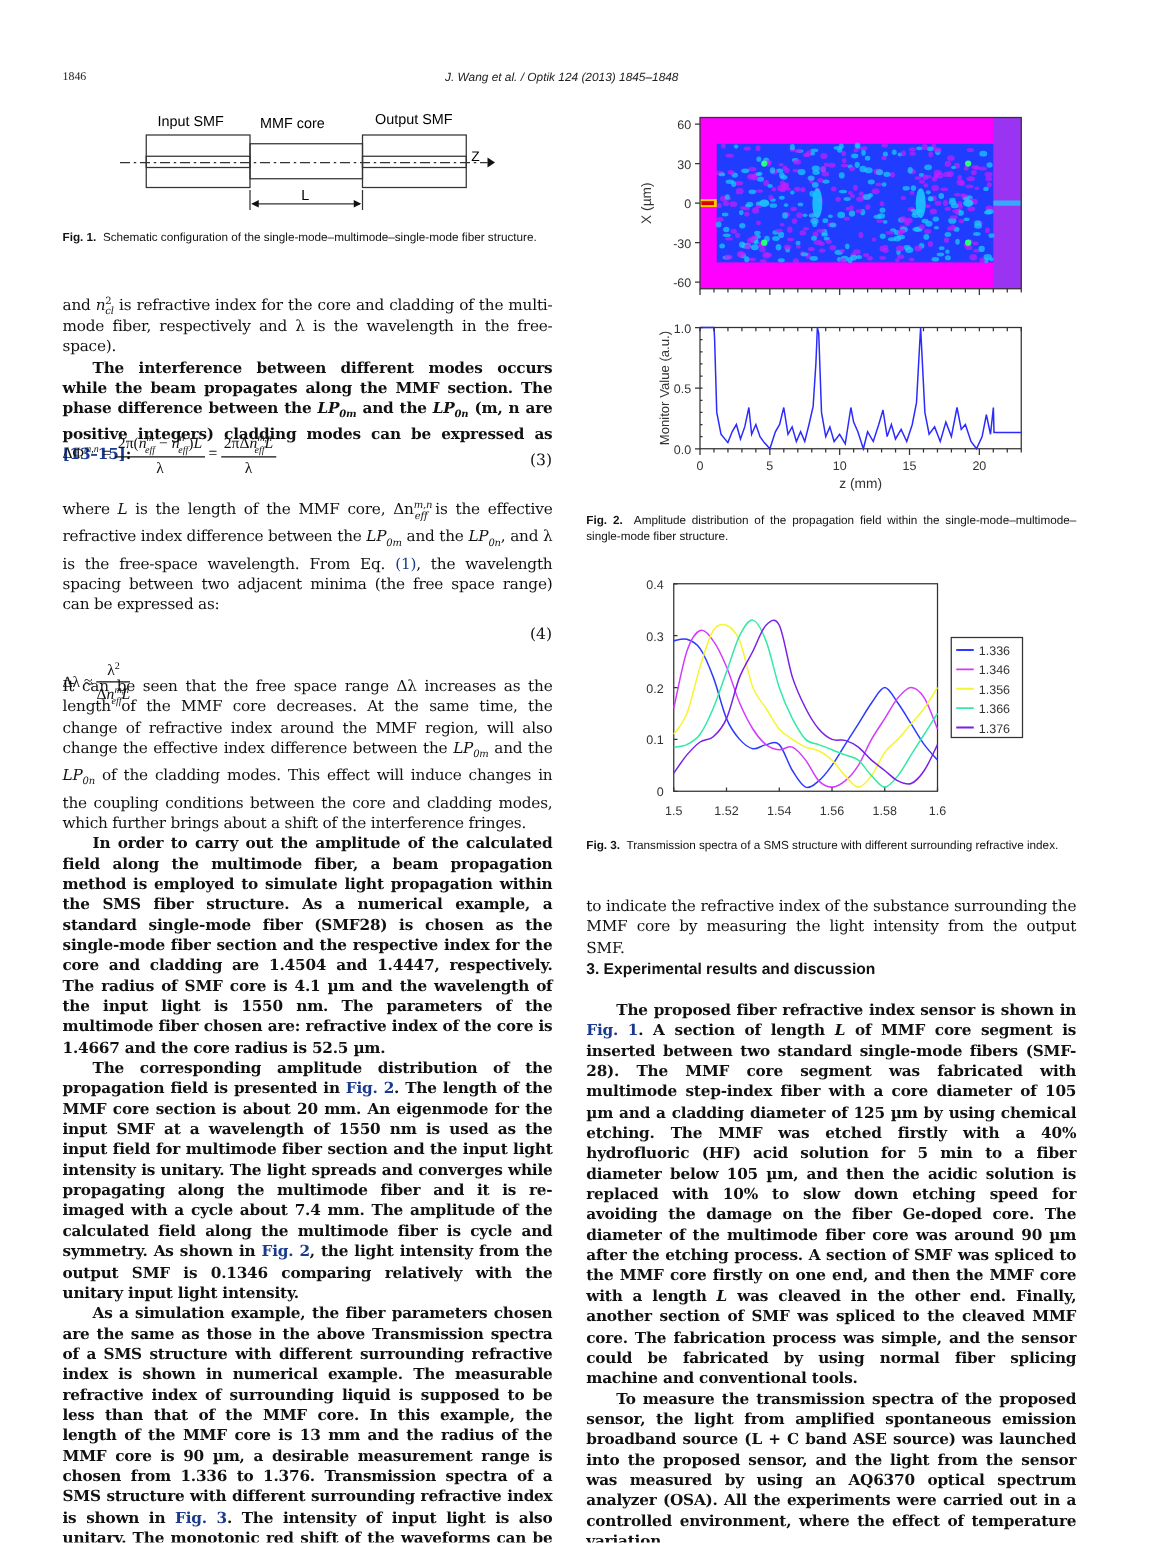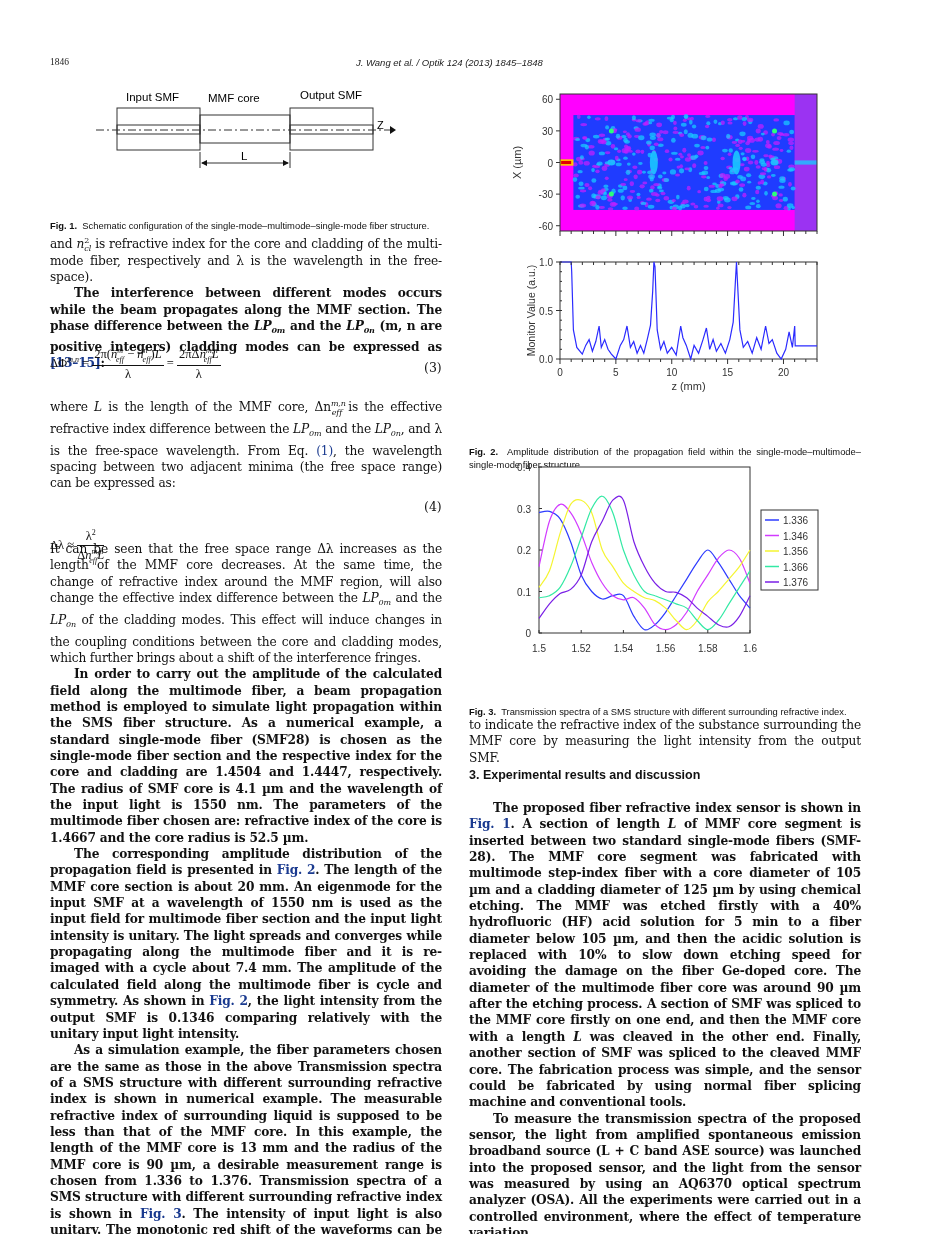--- a/index.html
+++ b/index.html
@@ -4,21 +4,21 @@
 <style>
   html, body { margin:0; padding:0; background:#fff; }
   body { width:926px; height:1234px; position:relative; overflow:hidden; color:#111;
          font-family:"DejaVu Serif","Liberation Serif",serif; }
   .abs { position:absolute; }
   .hdr { font-size:9.5px; font-family:"Liberation Sans",sans-serif; color:#222; }
   .hdr-journal { font-style:italic; }
   .col { position:absolute; font-size:12.2px; line-height:16.35px; text-align:justify; letter-spacing:-0.15px; }
   .col p { margin:0; }
   .ind { text-indent:24px;font-weight:bold; }
-  .cap { font-size:9.4px; line-height:12.5px; font-family:"Liberation Sans",sans-serif;margin-top:36px; }
+  .cap { font-size:9.4px; line-height:12.5px; font-family:"Liberation Sans",sans-serif; }
   .cap b { font-weight:bold; }
   .link { color:#1a3a8f; }
   .eq { position:absolute; font-size:12.5px; font-family:"Liberation Serif",serif; }
   .eqnum { position:absolute; font-size:12.5px; }
   .frac { display:inline-block; vertical-align:middle; text-align:center; }
   .frac .num { display:block; border-bottom:1px solid #111; padding:0 2px 1px; }
   .frac .den { display:block; padding-top:1px; }
   .sec { position:absolute; font-weight:bold; font-size:12.5px; font-family:Liberation Sans, sans-serif;text-align:center; }
   svg text { font-family:"Liberation Sans",sans-serif; }
   i { font-style:italic; }

